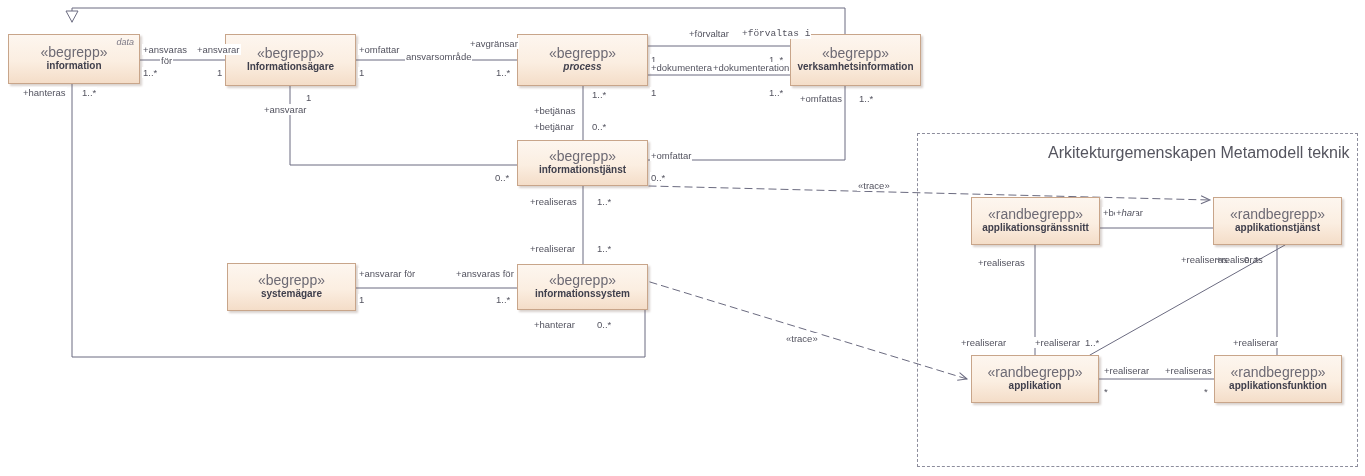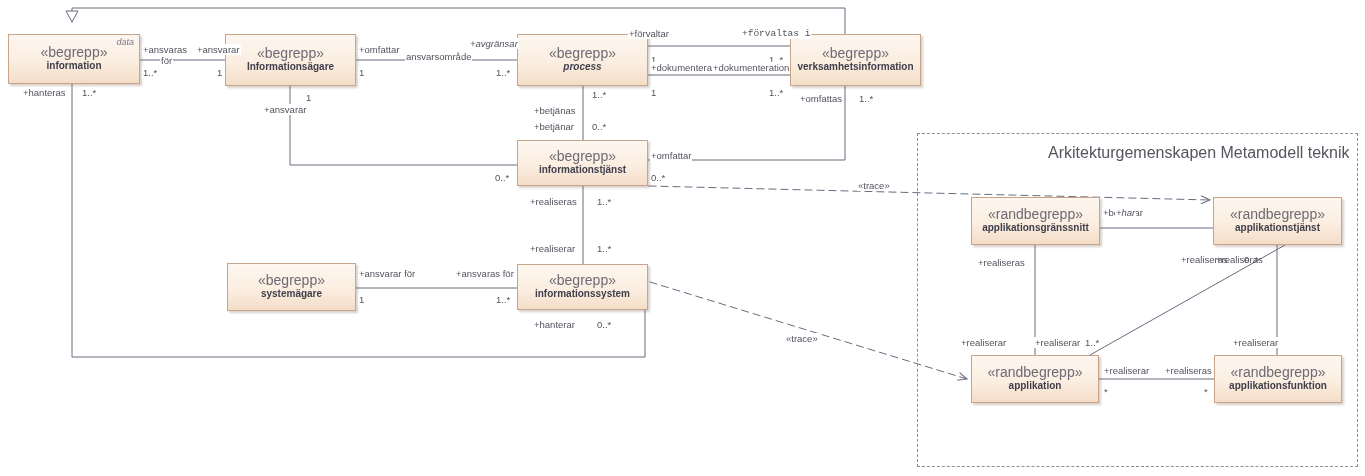--- a/index.html
+++ b/index.html
@@ -157,24 +157,24 @@
 
   <div class="lbl" style="left:22px;top:87px;">+hanteras</div>
   <div class="lbl" style="left:81px;top:87px;">1..*</div>
 
   <div class="lbl" style="left:305px;top:92px;">1</div>
   <div class="lbl" style="left:263px;top:104px;">+ansvarar</div>
 
   <div class="lbl" style="left:358px;top:44px;">+omfattar</div>
   <div class="lbl" style="left:358px;top:67px;">1</div>
   <div class="lbl" style="left:405px;top:51px;">ansvarsområde</div>
-  <div class="lbl" style="left:469px;top:38px;font-style:italic;">+avgränsar</div>
+  <div class="lbl" style="left:469px;top:38px;">+avgränsar</div>
   <div class="lbl" style="left:495px;top:67px;">1..*</div>
 
-  <div class="lbl" style="left:628px;top:28px;">+förvaltar</div>
+  <div class="lbl" style="left:688px;top:28px;">+förvaltar</div>
   <div class="lbl" style="left:650px;top:54px;">1</div>
   <div class="lbl" style="left:741px;top:28px;font-family:Liberation Mono, monospace;">+förvaltas i</div>
   <div class="lbl" style="left:768px;top:54px;">1..*</div>
 
   <div class="lbl" style="left:650px;top:62px;">+dokumenteras</div>
   <div class="lbl" style="left:712px;top:62px;">+dokumenteration</div>
   <div class="lbl" style="left:650px;top:87px;">1</div>
   <div class="lbl" style="left:768px;top:87px;">1..*</div>
 
   <div class="lbl" style="left:799px;top:93px;">+omfattas</div>

